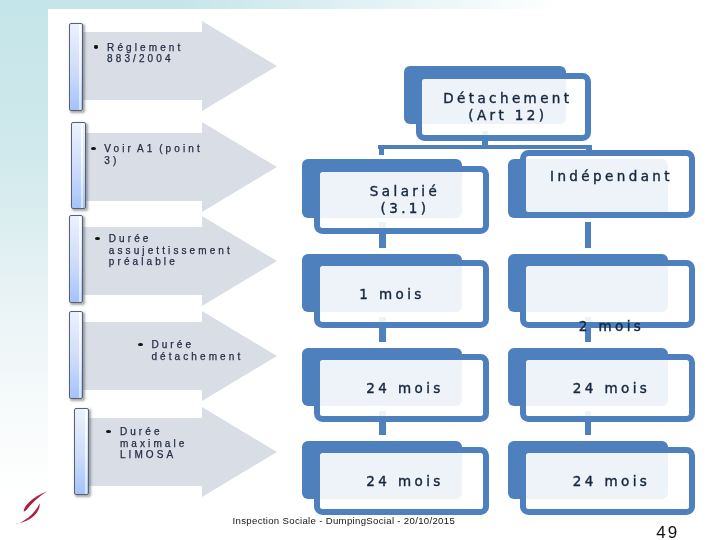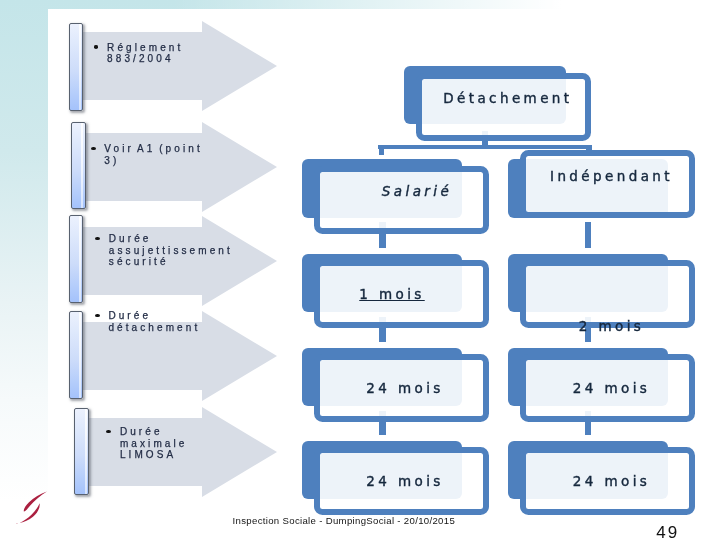--- a/index.html
+++ b/index.html
@@ -70,31 +70,31 @@
     </div>
 
     <div class="arrow" style="left:82.0px;top:215.5px;">
       <svg width="195.0" height="90.0" viewBox="0 0 195.0 90.0" aria-hidden="true">
         <path d="M0 11 L120.0 11 L120.0 0 L195.0 45.0 L120.0 90.0 L120.0 79.0 L0 79.0 Z" fill="#d8dde6"></path>
       </svg>
     </div>
     <div class="bar" style="left:68.9px;top:215.4px;width:14.6px;height:87.9px;"></div>
     <div class="atext" style="left:87.8px;top:225.1px;width:134px;">
       <ul>
-        <li>Durée assujettissement sécurité</li>
+        <li>Durée assujettissement préalable</li>
       </ul>
     </div>
 
     <div class="arrow" style="left:82.0px;top:311.0px;">
       <svg width="195.0" height="90.0" viewBox="0 0 195.0 90.0" aria-hidden="true">
         <path d="M0 11 L120.0 11 L120.0 0 L195.0 45.0 L120.0 90.0 L120.0 79.0 L0 79.0 Z" fill="#d8dde6"></path>
       </svg>
     </div>
     <div class="bar" style="left:69.4px;top:310.7px;width:14.0px;height:88.6px;"></div>
-    <div class="atext" style="left:87.4px;top:302px;width:130px;">
+    <div class="atext" style="left:87.4px;top:331px;width:130px;padding-left:43px;">
       <ul>
         <li>Durée détachement</li>
       </ul>
     </div>
 
     <div class="arrow" style="left:88.0px;top:407.0px;">
       <svg width="189.0" height="90.0" viewBox="0 0 189.0 90.0" aria-hidden="true">
         <path d="M0 11 L114.0 11 L114.0 0 L189.0 45.0 L114.0 90.0 L114.0 79.0 L0 79.0 Z" fill="#d8dde6"></path>
       </svg>
     </div>
@@ -125,29 +125,31 @@
     <div class="nodeback" style="left:301.5px;top:347.5px;width:160.0px;height:58.5px;"></div>
     <div class="nodeback" style="left:301.5px;top:440.5px;width:160.0px;height:58.5px;"></div>
     <div class="nodeback" style="left:508.0px;top:159.0px;width:160.0px;height:58.5px;"></div>
     <div class="nodeback" style="left:508.0px;top:253.5px;width:160.0px;height:58.5px;"></div>
     <div class="nodeback" style="left:508.0px;top:347.5px;width:160.0px;height:58.5px;"></div>
     <div class="nodeback" style="left:508.0px;top:440.5px;width:160.0px;height:58.5px;"></div>
 
     <div class="nodefront" style="left:416.4px;top:72.89999999999999px;width:175.0px;height:68.0px;">
       <div class="nodelabel" style="left:0px;top:11.5px;width:163.0px;">
         <div>Détachement</div>
+        <div>(Art 12)</div>
       </div>
     </div>
     <div class="nodefront" style="left:313.5px;top:165.8px;width:175.0px;height:68.0px;">
-      <div class="nodelabel" style="left:12px;top:11.5px;width:163.0px;font-style:italic;">
+      <div class="nodelabel" style="left:0px;top:11.5px;width:163.0px;">
         <div>Salarié</div>
+        <div>(3.1)</div>
       </div>
     </div>
     <div class="nodefront" style="left:313.5px;top:260.3px;width:175.0px;height:68.0px;">
-      <div class="nodelabel" style="left:0px;top:19.8px;width:137px;text-decoration:underline;">
+      <div class="nodelabel" style="left:0px;top:19.8px;width:137px;">
         <div>1 mois</div>
       </div>
     </div>
     <div class="nodefront" style="left:313.5px;top:354.3px;width:175.0px;height:68.0px;">
       <div class="nodelabel" style="left:0px;top:19.8px;width:163.0px;">
         <div>24 mois</div>
       </div>
     </div>
     <div class="nodefront" style="left:313.5px;top:447.3px;width:175.0px;height:68.0px;">
       <div class="nodelabel" style="left:0px;top:19.8px;width:163.0px;">

